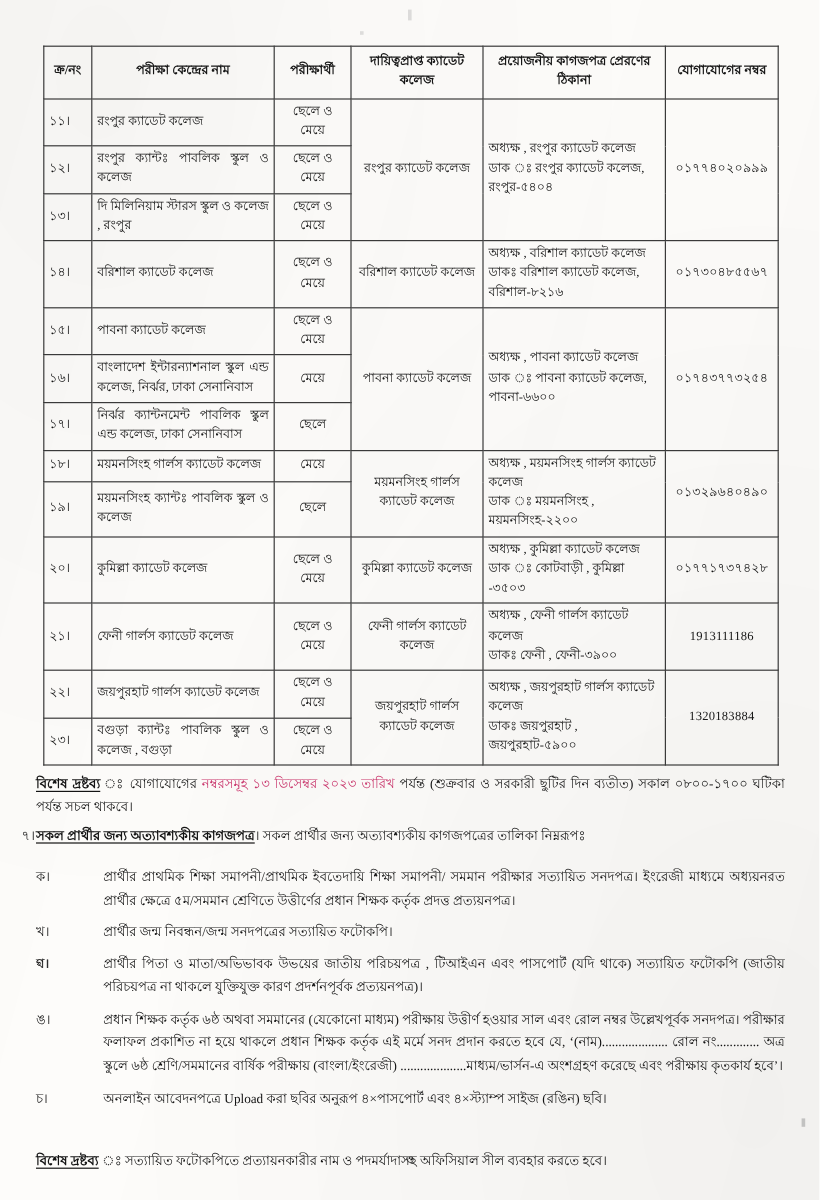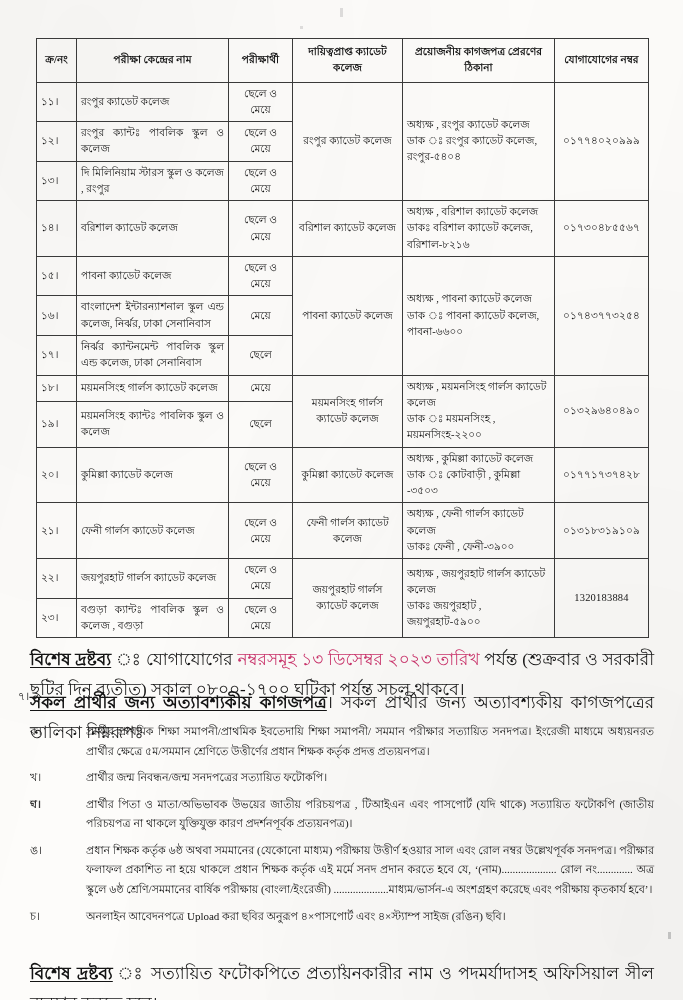--- a/index.html
+++ b/index.html
@@ -76,21 +76,21 @@
   td.addr     { text-align: left; padding-left: 7px; }
   td.phone    { text-align: center; letter-spacing: 0.2px; }
 
   td.tall-a { height: 30px; margin-left: 16px; }
 
   
   .note-block {
     position: absolute;
     left: 30px;
     width: 624px;
-    font-size: 17px;
+    font-size: 11px;
     line-height: 1.75;
     text-align: justify;
     color: #141414;
   }
   .note-1 { top: 645px; }
   .note-2 { top: 688px; }
   .note-3 { top: 935px; margin-top: 24px; }
 
   .lead {
     font-weight: 700;
@@ -283,21 +283,21 @@
 
         <tr>
           <td class="sl">২১।</td>
           <td class="cname">ফেনী গার্লস ক্যাডেট কলেজ</td>
           <td class="cand">ছেলে ও মেয়ে</td>
           <td class="resp">ফেনী গার্লস ক্যাডেট কলেজ</td>
           <td class="addr">
             <div>অধ্যক্ষ , ফেনী গার্লস ক্যাডেট কলেজ</div>
             <div>ডাকঃ ফেনী ,  ফেনী-৩৯০০</div>
           </td>
-          <td class="phone">০১৩১৮৩১৯১০৯</td>
+          <td class="phone">1913111186</td>
         </tr>
 
         <tr>
           <td class="sl">২২।</td>
           <td class="cname just">জয়পুরহাট গার্লস ক্যাডেট কলেজ</td>
           <td class="cand">ছেলে ও মেয়ে</td>
           <td class="resp" rowspan="2">জয়পুরহাট গার্লস ক্যাডেট কলেজ</td>
           <td class="addr" rowspan="2">
             <div>অধ্যক্ষ , জয়পুরহাট গার্লস ক্যাডেট কলেজ</div>
             <div>ডাকঃ জয়পুরহাট , জয়পুরহাট-৫৯০০</div>

